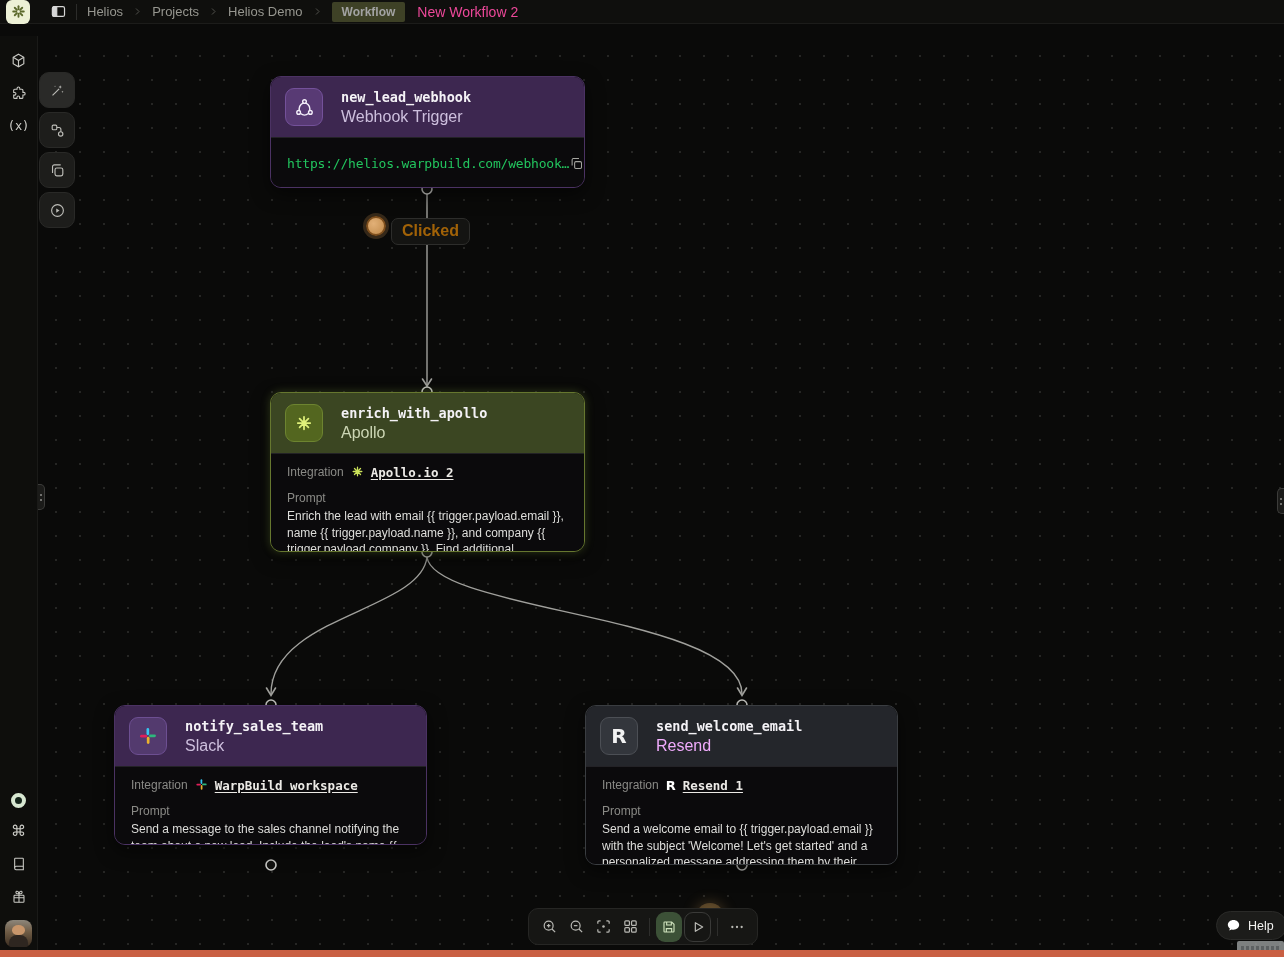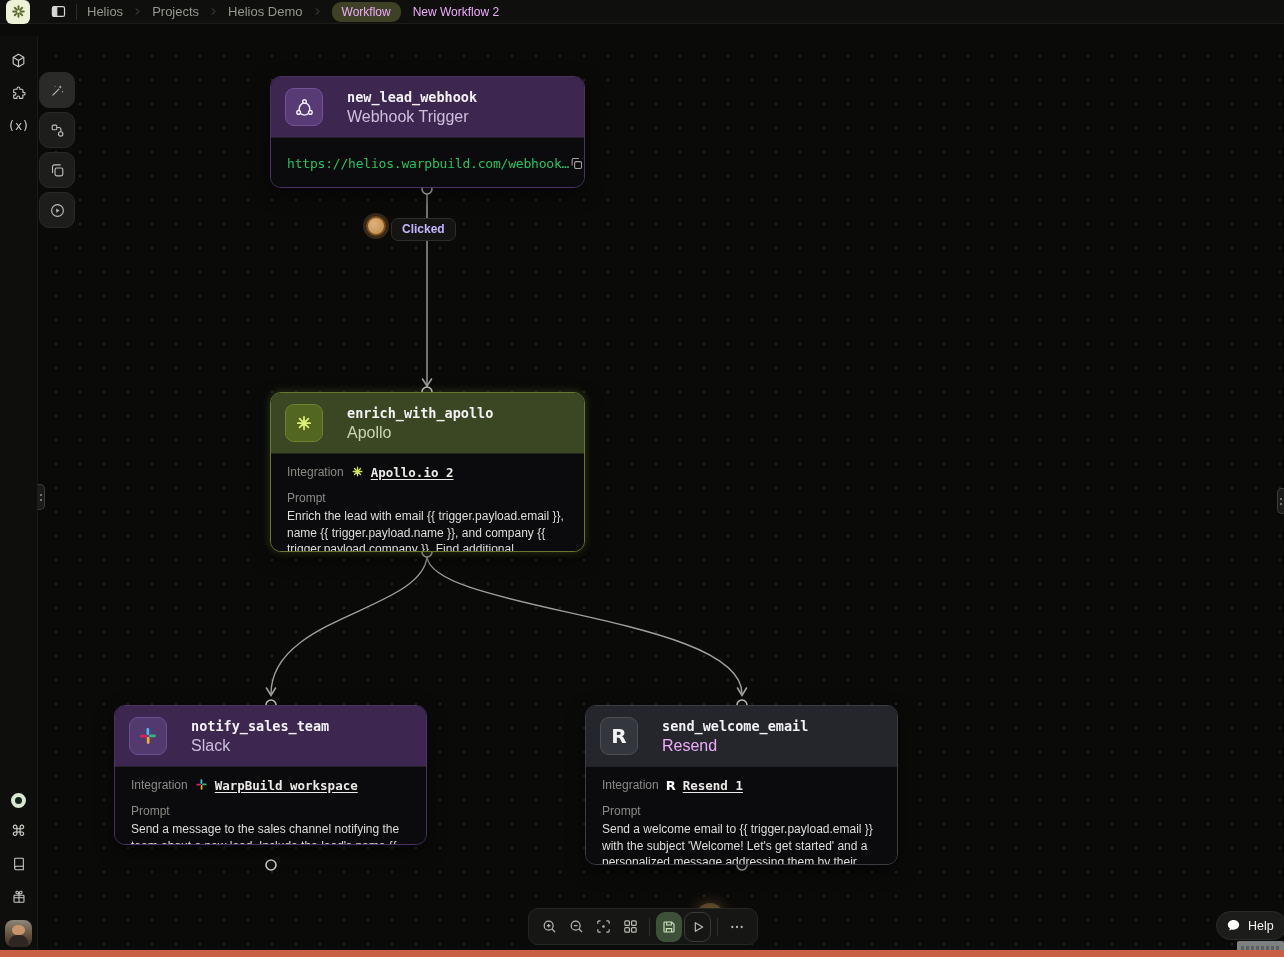--- a/index.html
+++ b/index.html
@@ -11,23 +11,23 @@
   .topbar { position:absolute; left:0; top:0; width:1284px; height:24px;
     background:#0f0f0d; border-bottom:1px solid #1c1c1a; display:flex; align-items:center; z-index:30; }
   .logo { width:24px; height:24px; margin-left:6px; border-radius:6px; background:#edf1d6;
     display:flex; align-items:center; justify-content:center; }
   .tb-icon-btn { width:28px; height:26px; margin-left:14px; display:flex; align-items:center;
     justify-content:center; color:#d6d6d6; border-radius:6px; }
   .tb-divider { width:1px; height:16px; background:#2c2c2a; margin:0 10px 0 4px; }
   .crumbs { display:flex; align-items:center; gap:10px; font-size:13px; color:#969690; }
   .crumb { color:#96968f; cursor:default; }
   .crumb-sep { color:#585852; display:flex; }
-  .wf-badge { background:#3e4126; color:#f0abfc; font-size:12px; font-weight:normal;
-    padding:3px 10px; border-radius:9px; }
-  .wf-title { color:#f0abfc; font-size:12px; font-weight:500; margin-left:2px; }
+  .wf-badge { background:#3e4126; color:#a3a3a3; font-size:12px; font-weight:bold;
+    padding:3px 10px; border-radius:2px; }
+  .wf-title { color:#ec4899; font-size:14px; font-weight:500; margin-left:2px; }
 
   
   .rail { position:absolute; left:0; top:36px; bottom:0; width:38px; background:#0e0e0c;
     border-right:1px solid #1a1a18; display:flex; flex-direction:column; align-items:center;
     padding:14px 0 10px 0; gap:13px; z-index:25; }
   .rail-icon { width:20px; height:20px; color:#c9c9c4; display:flex; align-items:center; justify-content:center; }
   .rail-spacer { margin-top:auto; }
   .rail .glyph { font-size:12px; font-family:"DejaVu Sans Mono", monospace; color:#cfcfca; }
   .cmd-glyph { font-size:15px; color:#cfcfca; }
   .status-dot { width:15px; height:15px; border-radius:50%; background:#15251b; border:4px solid #d7e7d1; }
@@ -57,21 +57,21 @@
 
   
   .node { position:absolute; width:315px; border-radius:11px; overflow:hidden; z-index:5;
     background:#0b0a0c; box-shadow:0 6px 18px rgba(0,0,0,.55); }
   .node-webhook { left:232px; top:40px; height:112px; border:1px solid #4b3263; }
   .node-apollo  { left:232px; top:356px; height:160px; border:1.5px solid #66772f;
     box-shadow:0 0 10px rgba(140,170,70,.30), 0 6px 18px rgba(0,0,0,.55); }
   .node-slack   { left:76px;  top:669px; width:313px; height:140px; border:1px solid #4b3263; }
   .node-resend  { left:547px; top:669px; width:313px; height:160px; border:1px solid #3a3d41; }
 
-  .node-head { display:flex; align-items:center; gap:24px; padding:11px 14px; }
+  .node-head { display:flex; align-items:center; gap:18px; padding:11px 14px; }
   .head-purple { background:#3d2750; }
   .head-green  { background:#3b4622; }
   .head-slate  { background:#24262b; }
   .node-badge { width:38px; height:38px; border-radius:9px; display:flex; align-items:center;
     justify-content:center; flex:0 0 auto; }
   .badge-webhook { background:#583a74; border:1px solid #74519a; color:#f3eefa; }
   .badge-slack   { background:#533a6e; border:1px solid #6d4f92; }
   .badge-apollo  { background:#53661f; border:1px solid #6d8430; color:#dff07a; }
   .badge-resend  { background:#33363c; border:1px solid #4c4f55; color:#f2f2f2;
     font-weight:bold; font-size:20px; font-family:"DejaVu Sans", sans-serif; }
@@ -91,21 +91,21 @@
   .prompt-text { font-size:12px; color:#dededb; line-height:1.38; margin-top:3px; }
 
   
   .cursor { position:absolute; border-radius:50%; z-index:12;
     background:radial-gradient(circle at 35% 35%, #e2b077, #c08a4b);
     border:2px solid #7e4f1e; box-shadow:0 0 0 3px rgba(210,150,80,.22); }
   .cursor-1 { left:328px; top:180px; width:20px; height:20px; }
   .cursor-2 { left:663px; top:872px; width:18px; height:18px;
     box-shadow:0 0 0 5px rgba(222,170,95,.28), 0 0 14px 6px rgba(222,170,95,.25); }
   .click-tip { position:absolute; left:353px; top:182px; background:#141412; border:1px solid #2d2d2b;
-    border-radius:7px; padding:3px 10px 4px 10px; font-size:12px; font-weight:bold; color:#c4b5fd; z-index:12; }
+    border-radius:7px; padding:3px 10px 4px 10px; font-size:16px; font-weight:bold; color:#a16207; z-index:12; }
 
   
   .bottom-toolbar { position:absolute; left:490px; top:872px; width:230px; height:37px; background:#161614;
     border:1px solid #262624; border-radius:10px; display:flex; align-items:center; padding:0 8px; gap:2px; z-index:15; }
   .bt-btn { width:28px; height:28px; border-radius:8px; color:#b9b9b4; display:flex;
     align-items:center; justify-content:center; }
   .bt-divider { width:1px; height:18px; background:#2e2e2c; margin:0 4px; }
   .bt-save { background:#3c5137; color:#cfe3bd; border-radius:9px; width:30px; height:30px; }
   .bt-play { border:1px solid #3a3a38; border-radius:9px; width:30px; height:30px; }
 

